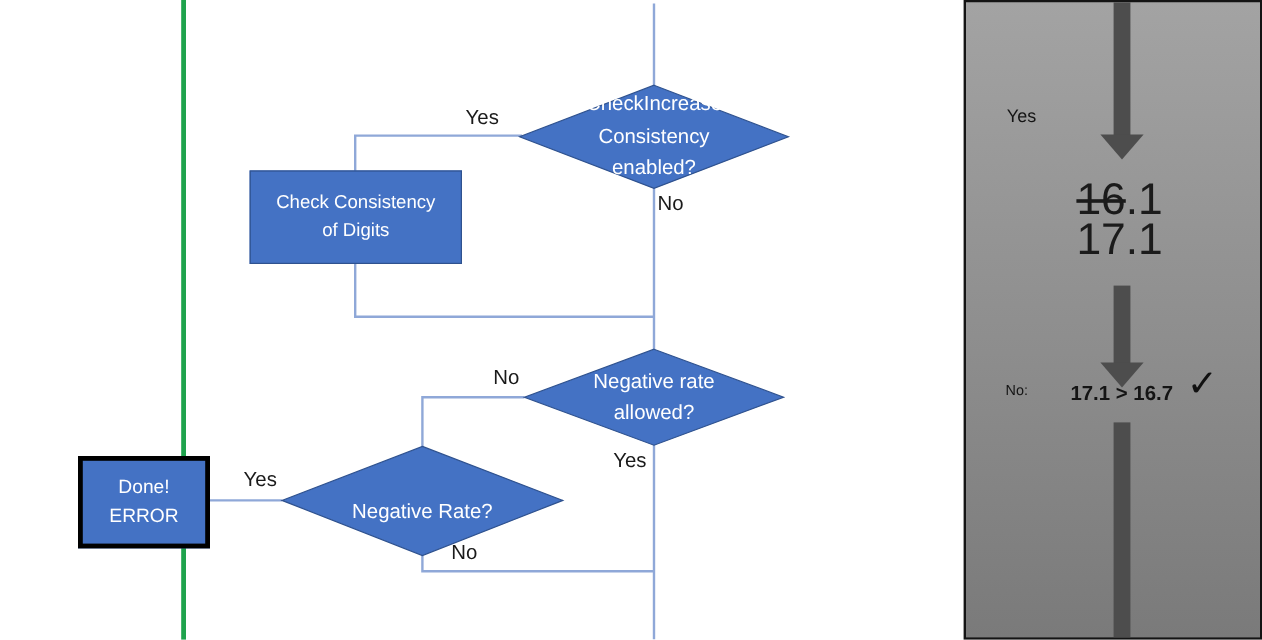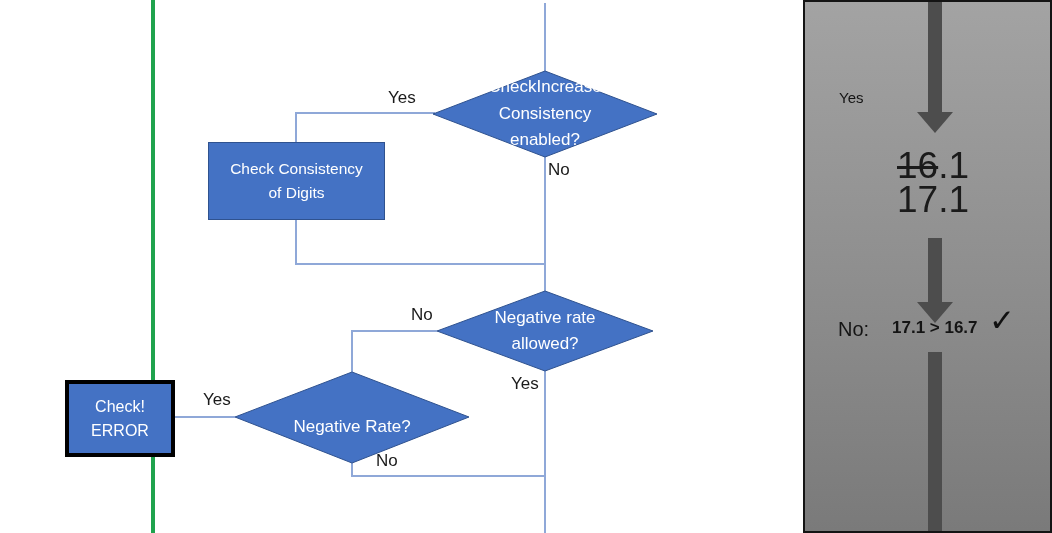--- a/index.html
+++ b/index.html
@@ -68,21 +68,21 @@
   .panel-yes{position:absolute;left:34px;top:87px;font-size:15px;}
   .panel-rule{
     position:absolute;left:0;top:166px;width:86px;text-align:center;
     font-size:15px;line-height:22px;white-space:pre-line;
   }
   .panel-values{
     position:absolute;left:92px;top:147px;
     font-size:37px;line-height:34px;font-weight:500;color:#1b1b1b;
   }
   .strike{text-decoration:line-through;text-decoration-thickness:3px;}
-  .panel-no{position:absolute;left:33px;top:316px;font-size:20px;}
+  .panel-no{position:absolute;left:33px;top:316px;font-size:12px;}
   .panel-cmp{position:absolute;left:87px;top:316px;font-size:17px;font-weight:bold;}
   .panel-check{
     position:absolute;left:184px;top:300px;
     font-size:31px;font-weight:900;color:#111;
     font-family:"DejaVu Sans", sans-serif;
   }
 </style>
 </head>
 <body>
 
@@ -106,21 +106,21 @@
 <div class="abs node-text diamond-text d1-text">CheckIncrease
 Consistency
 enabled?</div>
 <div class="abs node-text diamond-text d2-text">Negative rate
 allowed?</div>
 <div class="abs node-text diamond-text d3-text">Negative Rate?</div>
 
 <div class="abs node-text process-box">Check Consistency
 of Digits</div>
 
-<div class="abs node-text done-box">Check!
+<div class="abs node-text done-box">Done!
 ERROR</div>
 
 <div class="abs branch-label lbl-d1-yes">Yes</div>
 <div class="abs branch-label lbl-d1-no">No</div>
 <div class="abs branch-label lbl-d2-no">No</div>
 <div class="abs branch-label lbl-d2-yes">Yes</div>
 <div class="abs branch-label lbl-d3-yes">Yes</div>
 <div class="abs branch-label lbl-d3-no">No</div>
 
 <div class="abs side-panel">

